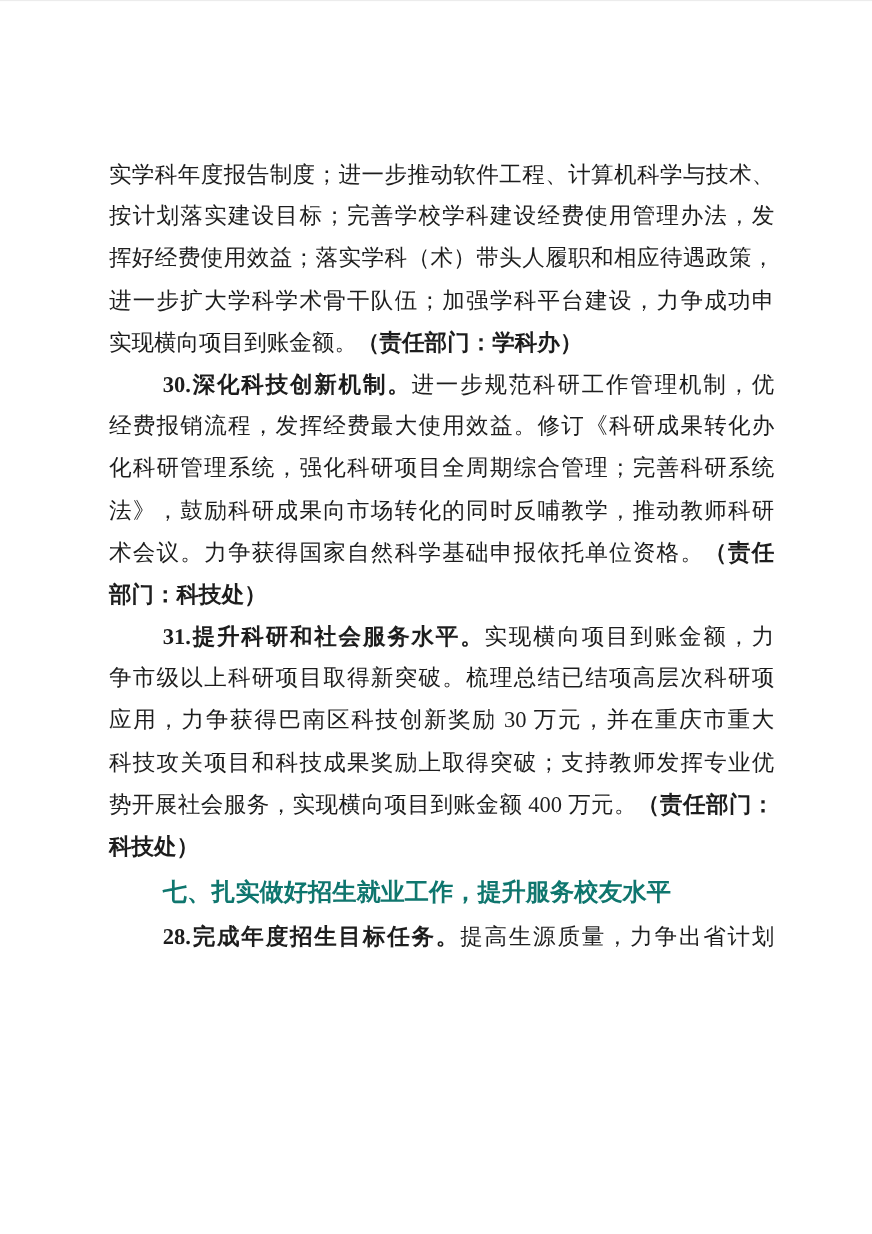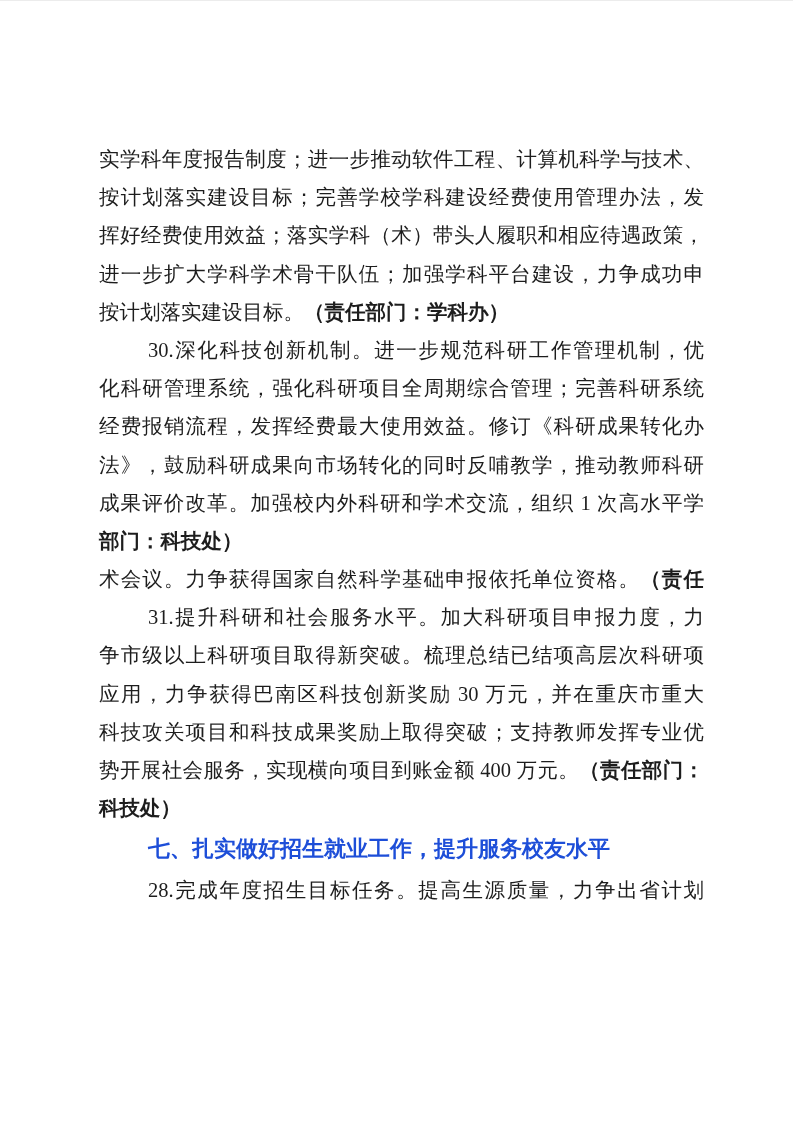--- a/index.html
+++ b/index.html
@@ -35,32 +35,32 @@
     text-align-last: justify;
   }
   .ln.nofill {
     text-align: left;
     text-align-last: left;
   }
   .indent {
     text-indent: 49px;
   }
   .seg-lead {
-    font-weight: 400;
+    font-weight: 700;
   }
   .seg-dept {
     font-weight: 600;
   }
   .heading-line {
     height: 44px;
     line-height: 44px;
     font-family: "Liberation Sans", sans-serif;
     font-weight: 700;
     font-size: 22px;
-    color: #1d4ed8;
+    color: #0f766e;
     text-align: left;
     text-align-last: left;
   }
   .footer {
     position: absolute;
     left: 598px;
     top: 1018px;
     width: 102px;
     display: flex;
     justify-content: space-between;
@@ -82,31 +82,30 @@
 <body>
 
 <div class="page">
   <div class="content">
 
     <div class="ln fill"><span>实学科年度报告制度；进一步推动软件工程、计算机科学与技术、</span></div>
     <div class="ln fill"><span>按计划落实建设目标；完善学校学科建设经费使用管理办法，发</span></div>
     <div class="ln fill"><span>挥好经费使用效益；落实学科（术）带头人履职和相应待遇政策，</span></div>
     <div class="ln fill"><span>进一步扩大学科学术骨干队伍；加强学科平台建设，力争成功申</span></div>
 
-    <div class="ln nofill"><span>按计划落实建设目标。</span><span class="seg-dept">（责任部门：学科办）</span></div>
+    <div class="ln nofill"><span>实现横向项目到账金额。</span><span class="seg-dept">（责任部门：学科办）</span></div>
 
     <div class="ln fill indent"><span class="seg-lead">30.深化科技创新机制。</span><span>进一步规范科研工作管理机制，优</span></div>
+    <div class="ln fill"><span>经费报销流程，发挥经费最大使用效益。修订《科研成果转化办</span></div>
     <div class="ln fill"><span>化科研管理系统，强化科研项目全周期综合管理；完善科研系统</span></div>
-    <div class="ln fill"><span>经费报销流程，发挥经费最大使用效益。修订《科研成果转化办</span></div>
     <div class="ln fill"><span>法》，鼓励科研成果向市场转化的同时反哺教学，推动教师科研</span></div>
-    <div class="ln fill"><span>成果评价改革。加强校内外科研和学术交流，组织 1 次高水平学</span></div>
+    <div class="ln fill"><span>术会议。力争获得国家自然科学基础申报依托单位资格。</span><span class="seg-dept">（责任</span></div>
     <div class="ln nofill"><span class="seg-dept">部门：科技处）</span></div>
-    <div class="ln fill"><span>术会议。力争获得国家自然科学基础申报依托单位资格。</span><span class="seg-dept">（责任</span></div>
 
-    <div class="ln fill indent"><span class="seg-lead">31.提升科研和社会服务水平。</span><span>加大科研项目申报力度，力</span></div>
+    <div class="ln fill indent"><span class="seg-lead">31.提升科研和社会服务水平。</span><span>实现横向项目到账金额，力</span></div>
     <div class="ln fill"><span>争市级以上科研项目取得新突破。梳理总结已结项高层次科研项</span></div>
     <div class="ln fill"><span>应用，力争获得巴南区科技创新奖励 30 万元，并在重庆市重大</span></div>
     <div class="ln fill"><span>科技攻关项目和科技成果奖励上取得突破；支持教师发挥专业优</span></div>
     <div class="ln fill"><span>势开展社会服务，实现横向项目到账金额 400 万元。</span><span class="seg-dept">（责任部门：</span></div>
     <div class="ln nofill"><span class="seg-dept">科技处）</span></div>
 
     <div class="ln heading-line indent"><span>七、扎实做好招生就业工作，提升服务校友水平</span></div>
 
     <div class="ln fill indent"><span class="seg-lead">28.完成年度招生目标任务。</span><span>提高生源质量，力争出省计划</span></div>
 

